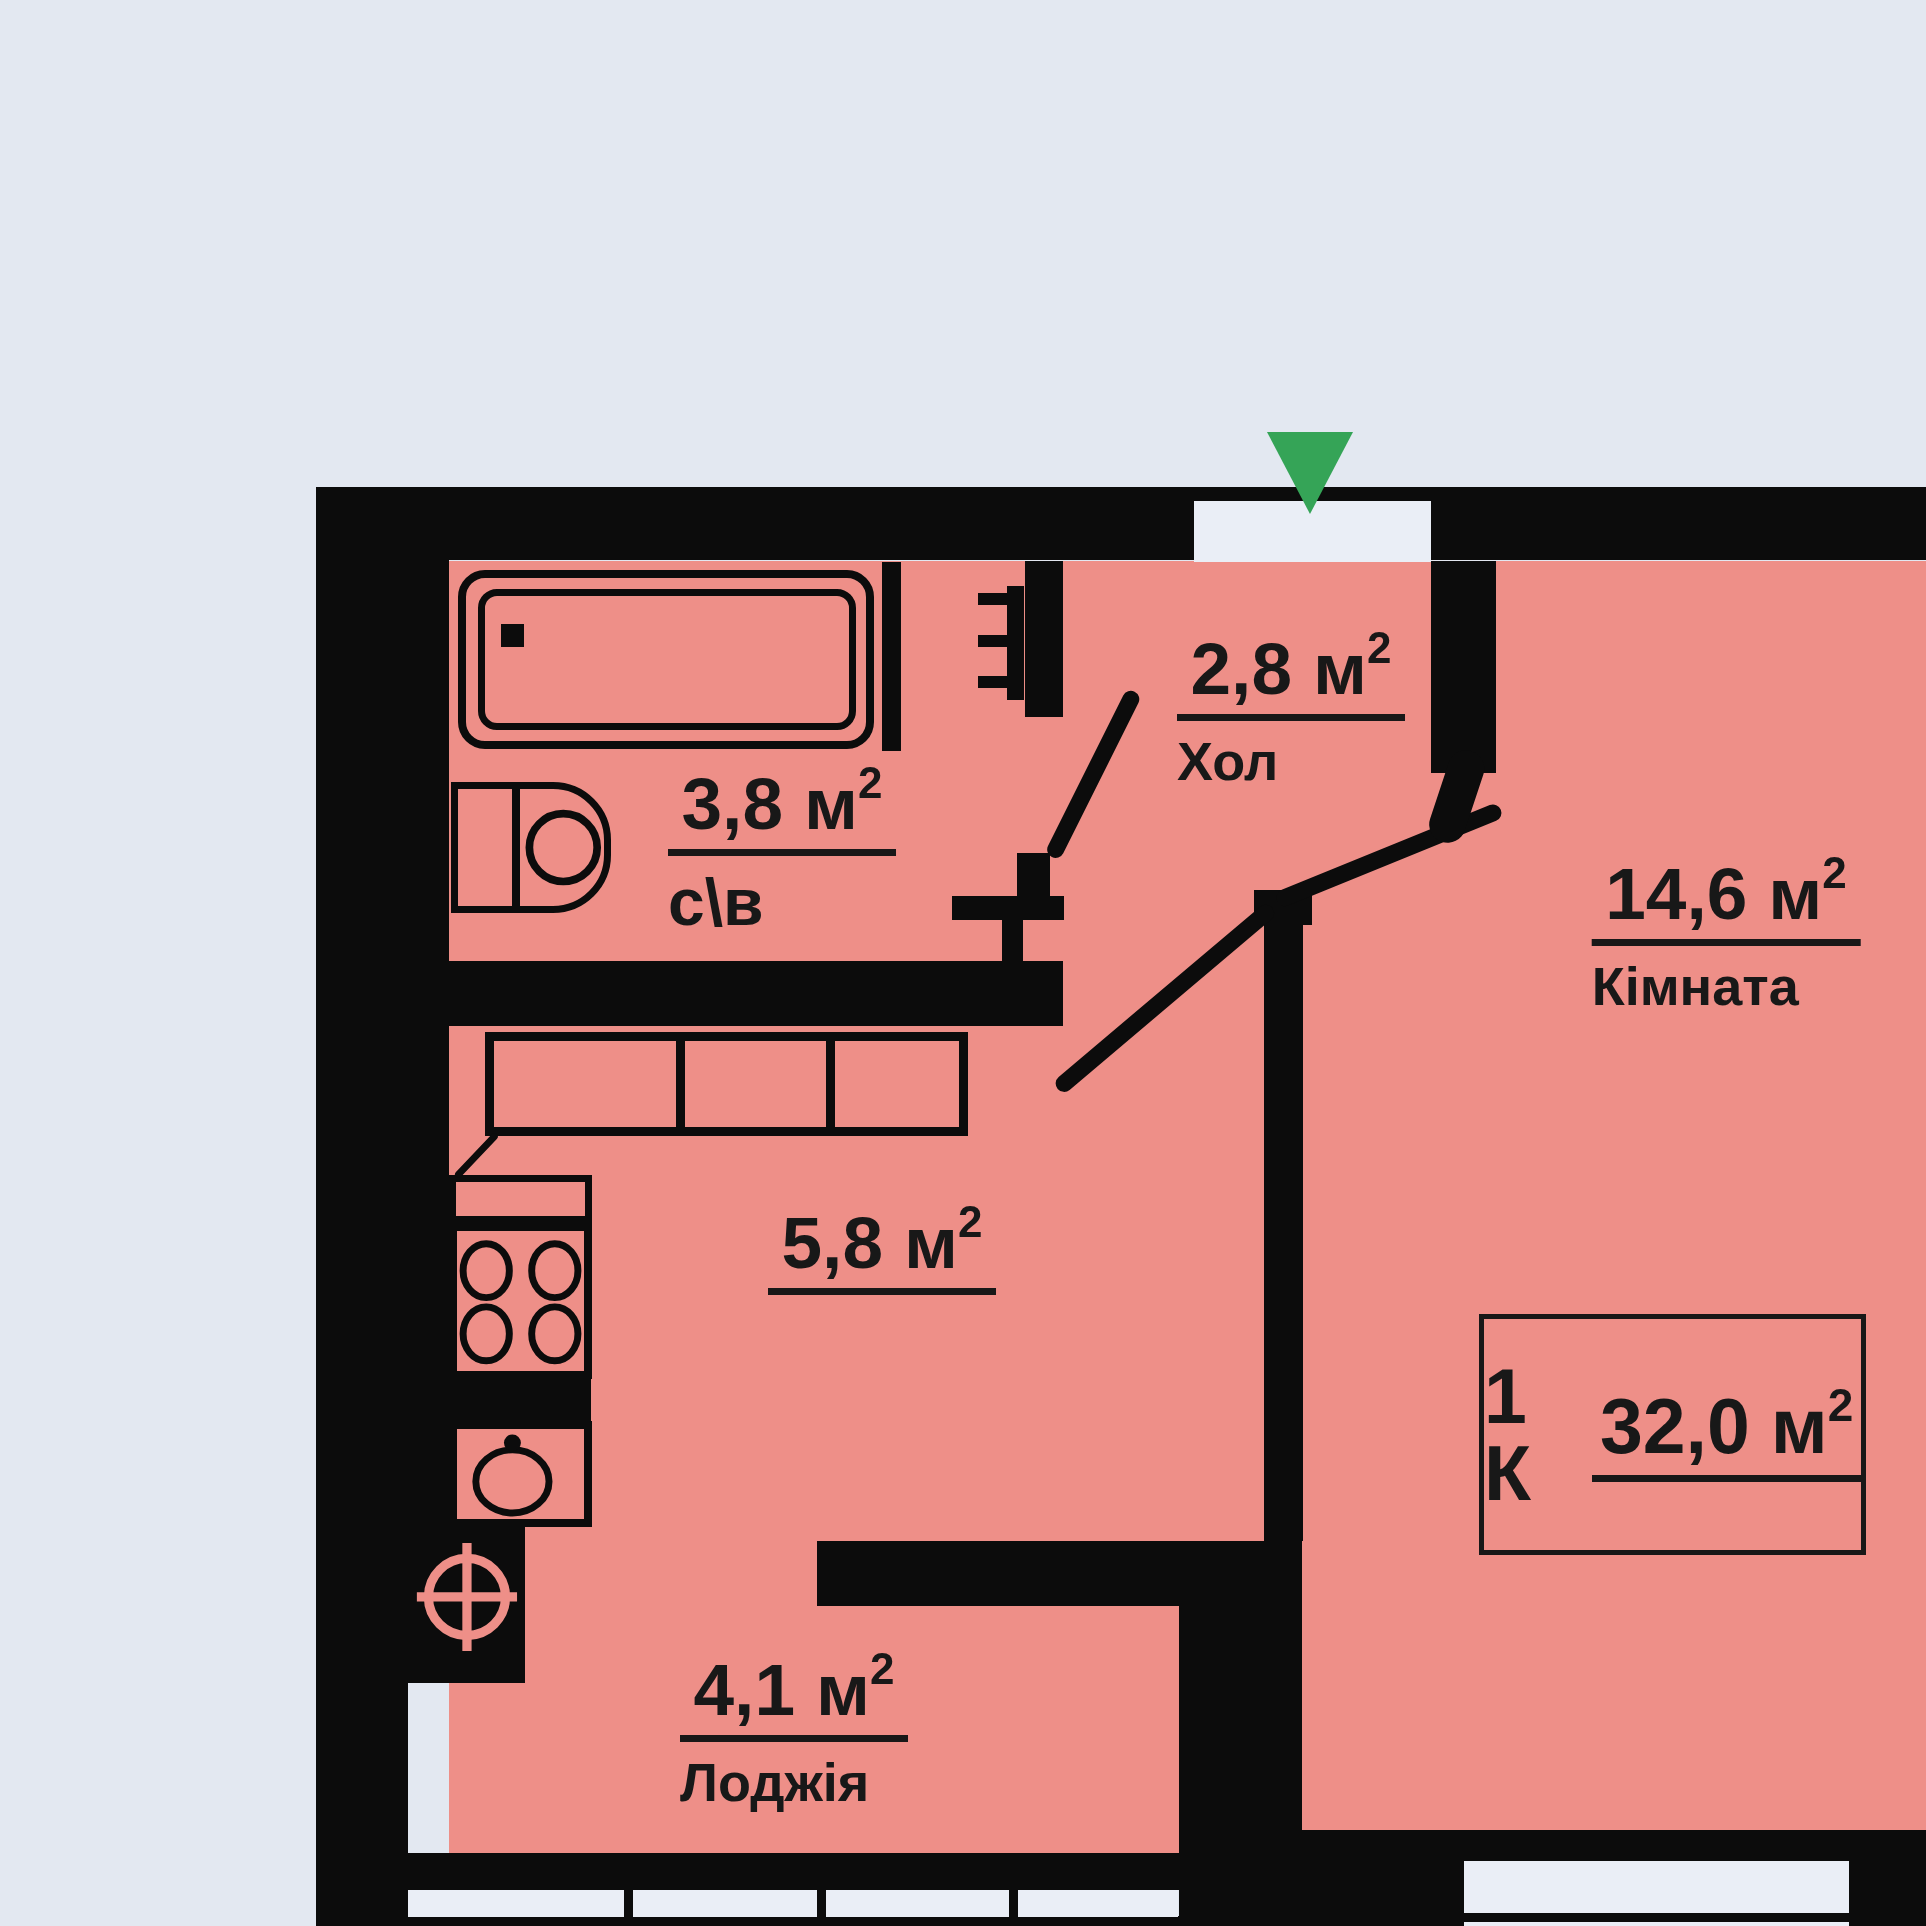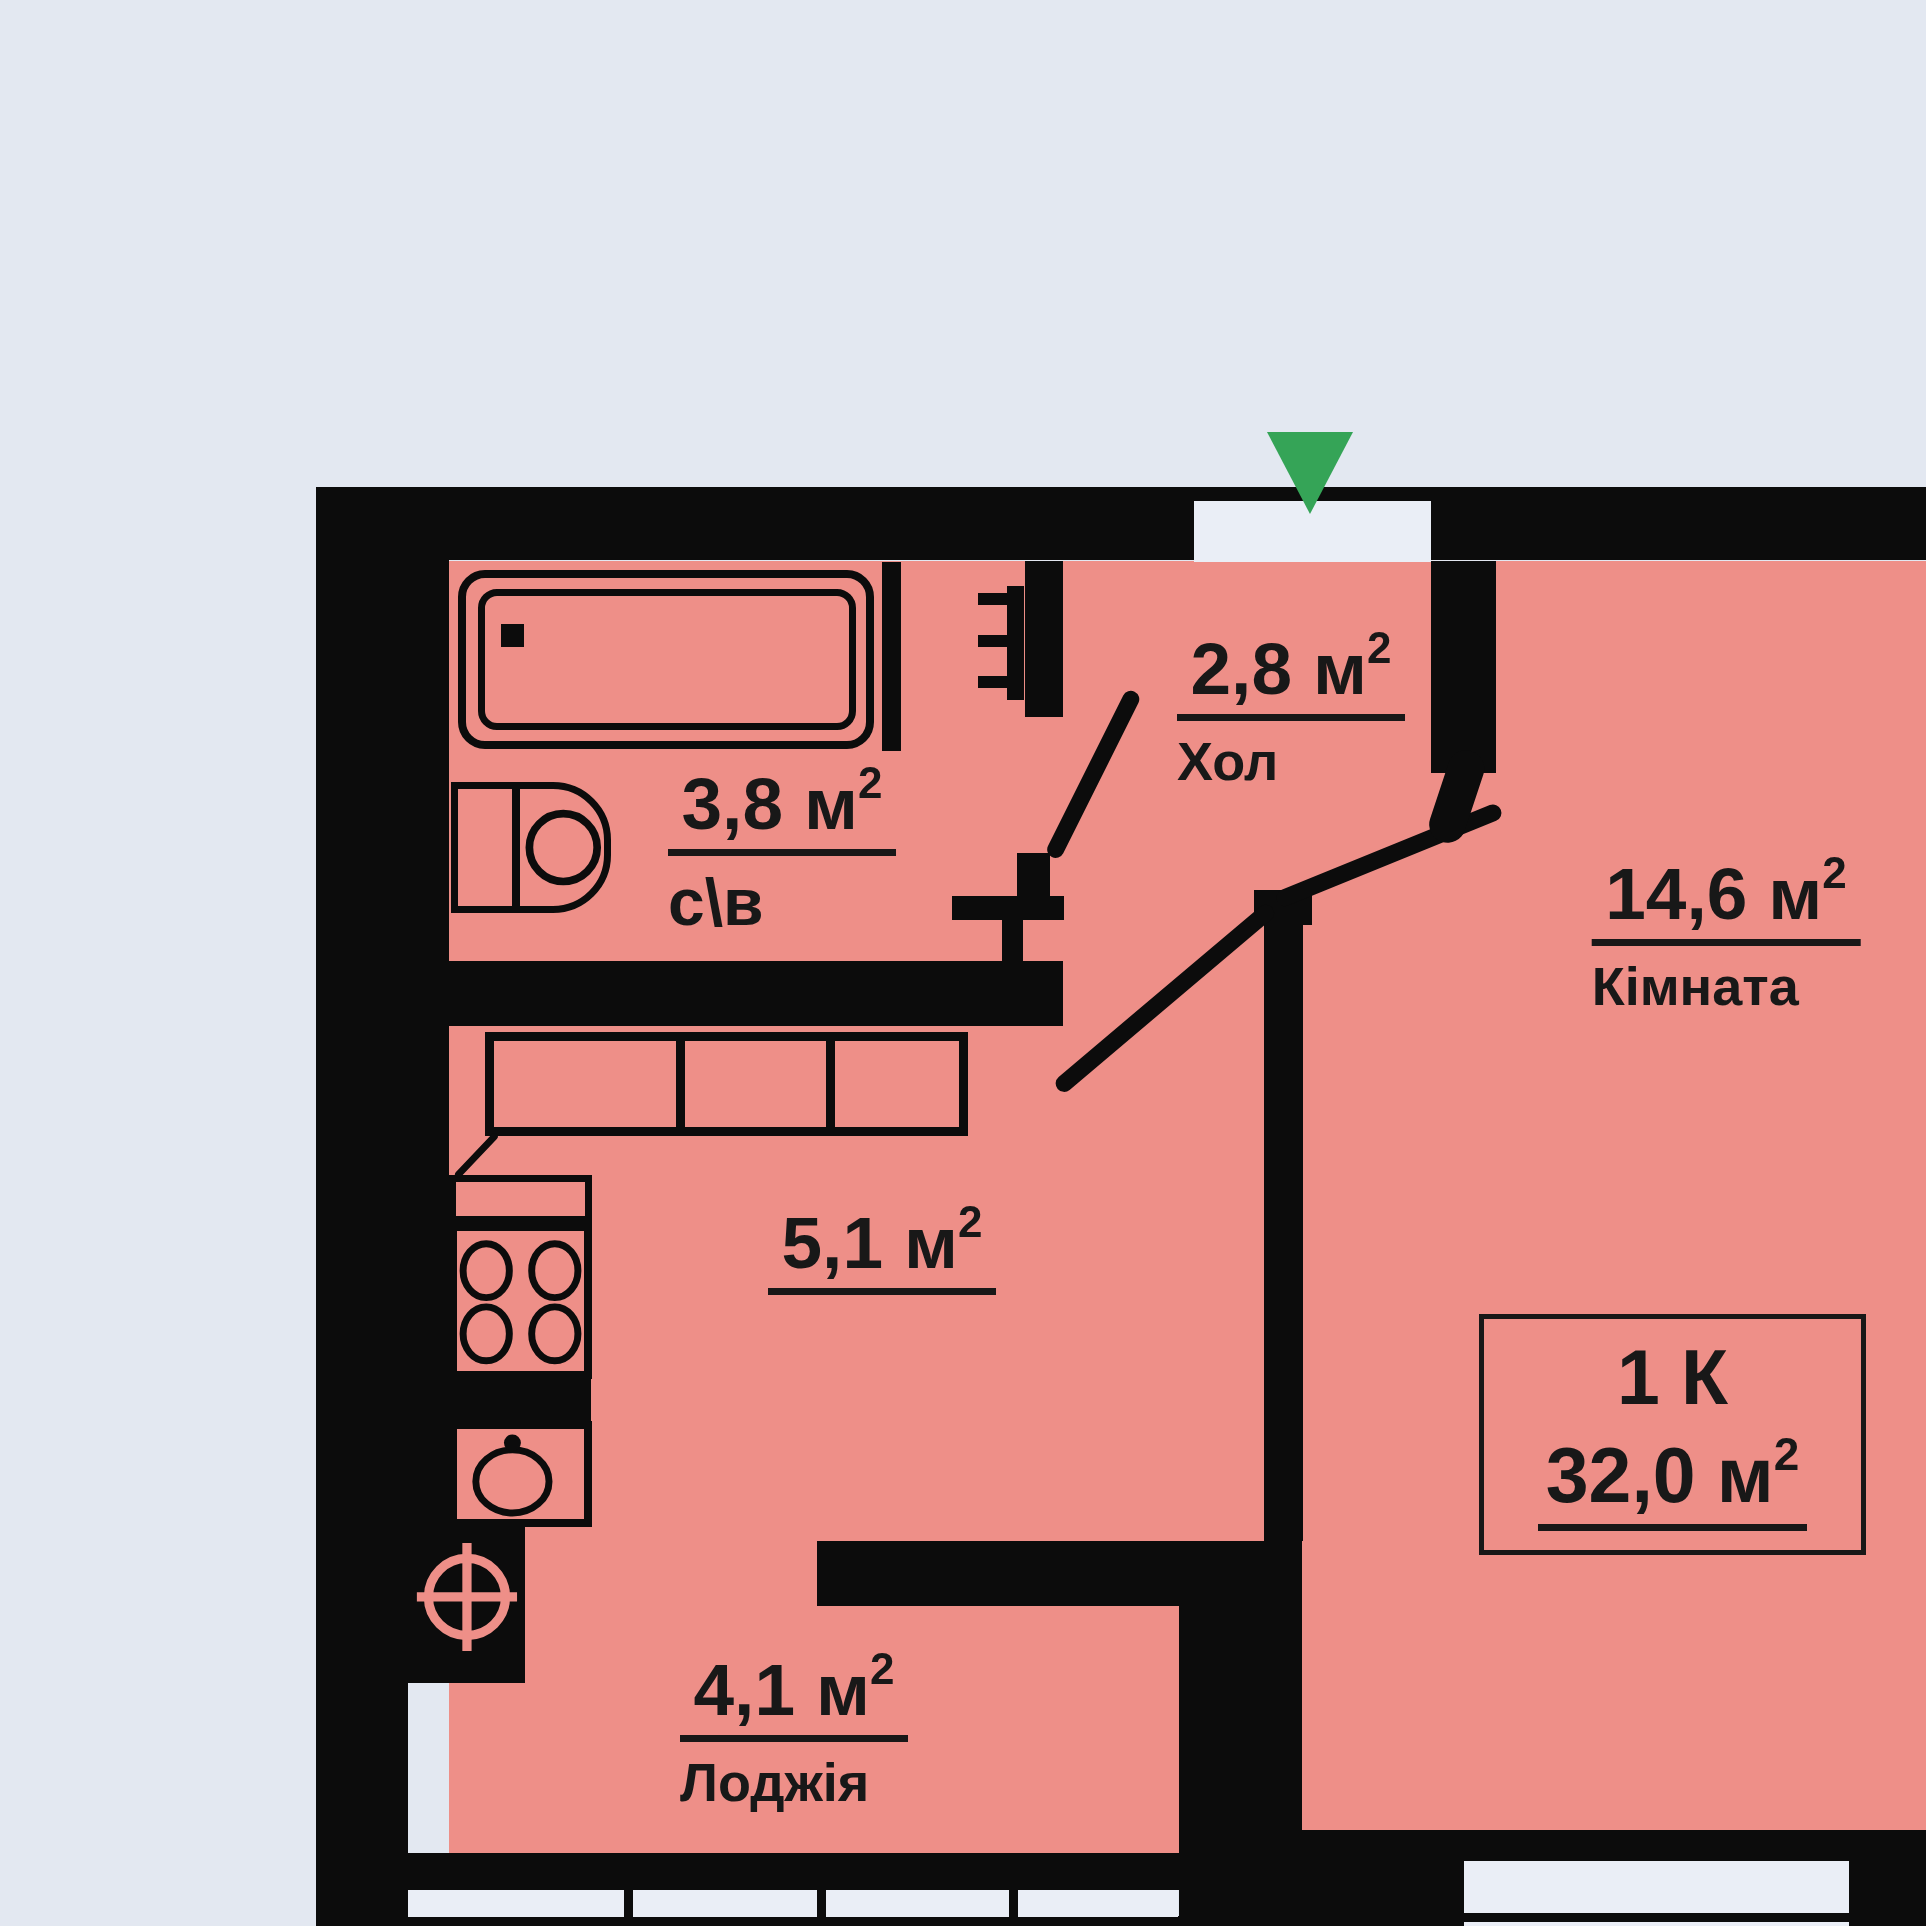--- a/index.html
+++ b/index.html
@@ -8,21 +8,21 @@
   .pk{position:absolute;background:#ee8f88}
   .w{position:absolute;background:#0c0c0c}
   .o{position:absolute;background:#eaeef6}
   .f{position:absolute;background:transparent;border:8.5px solid #0c0c0c;box-sizing:border-box}
   .lbl{position:absolute;transform:translateX(-50%);text-align:left;white-space:nowrap;color:#181818;z-index:30}
   .aval{display:inline-block;font-size:73px;font-weight:bold;line-height:1;border-bottom:7px solid #181818;padding:0 13.5px 8.5px 13.5px}
   .aval .u{margin-left:21px}
   .aval sup{font-size:44px;vertical-align:31px;line-height:0}
   .rname{font-size:54px;font-weight:bold;line-height:1;margin-top:13px}
   .rname.sm{font-size:66px}
-  .ibox{position:absolute;left:1479px;top:1314px;width:387px;height:241px;border:5.4px solid #181818;box-sizing:border-box;display:flex;flex-direction:column;align-items:center;justify-content:center;gap:21px;color:#181818;z-index:30}
+  .ibox{position:absolute;left:1479px;top:1314px;width:387px;height:241px;border:5.4px solid #181818;box-sizing:border-box;display:flex;flex-direction:row;align-items:center;justify-content:center;gap:21px;color:#181818;z-index:30}
   .ibox .tl{font-size:77px;font-weight:bold;line-height:1}
   .ibox .ar{font-size:77px;font-weight:bold;line-height:1;border-bottom:7px solid #181818;padding:0 7.7px 10px 7.7px}
   .ibox .ar sup{font-size:46px;vertical-align:32px;line-height:0}
   .tri{position:absolute;left:1267px;top:432px;width:86px;height:82px;background:#35a457;clip-path:polygon(0 0,100% 0,50% 100%);z-index:25}
   svg.ov{position:absolute;left:0;top:0;z-index:20}
 </style>
 </head>
 <body>
 
 <div id="plan">
@@ -105,21 +105,21 @@
     <div class="aval"><span>2,8</span><span class="u">м</span><sup>2</sup></div>
     <div class="rname">Хол</div>
   </div>
 
   <div class="lbl" style="left:782px;top:767px">
     <div class="aval"><span>3,8</span><span class="u">м</span><sup>2</sup></div>
     <div class="rname sm">с\в</div>
   </div>
 
   <div class="lbl" style="left:882px;top:1206px">
-    <div class="aval"><span>5,1</span><span class="u">м</span><sup>2</sup></div>
+    <div class="aval"><span>5,8</span><span class="u">м</span><sup>2</sup></div>
   </div>
 
   <div class="lbl" style="left:1726px;top:857px">
     <div class="aval"><span>14,6</span><span class="u">м</span><sup>2</sup></div>
     <div class="rname">Кімната</div>
   </div>
 
   <div class="lbl" style="left:794px;top:1653px">
     <div class="aval"><span>4,1</span><span class="u">м</span><sup>2</sup></div>
     <div class="rname">Лоджія</div>

